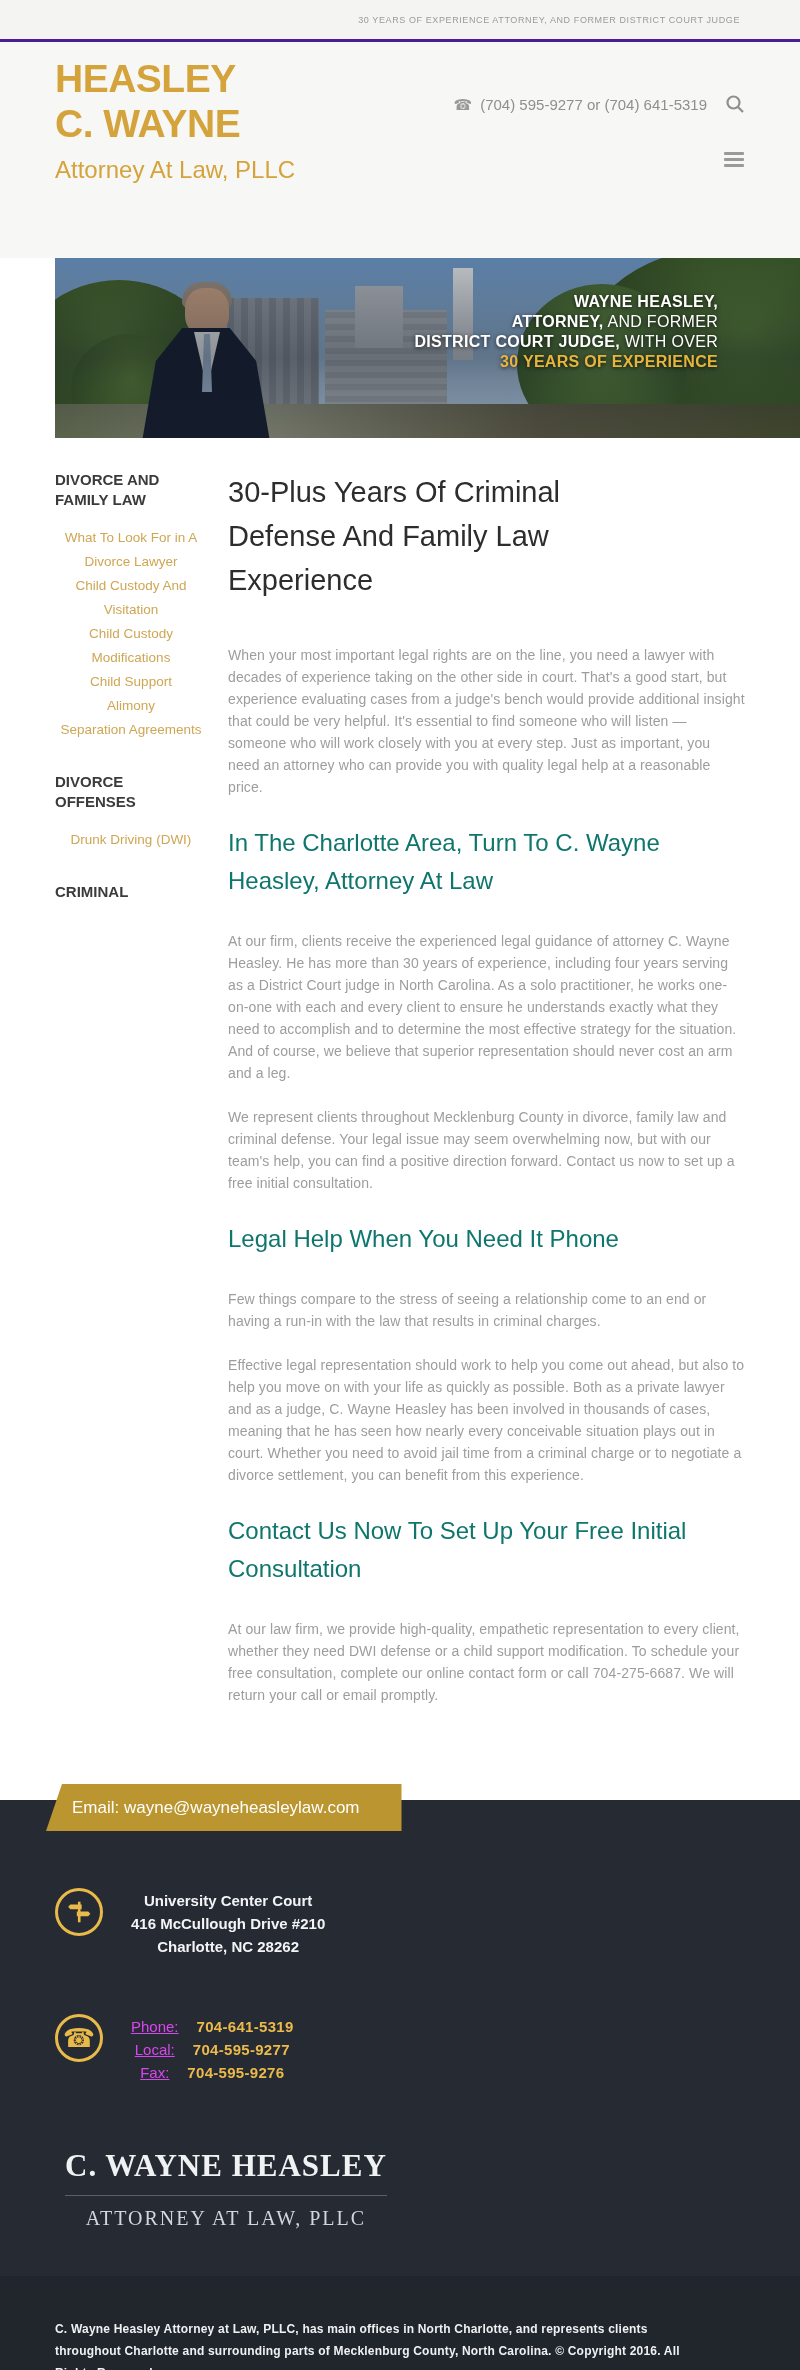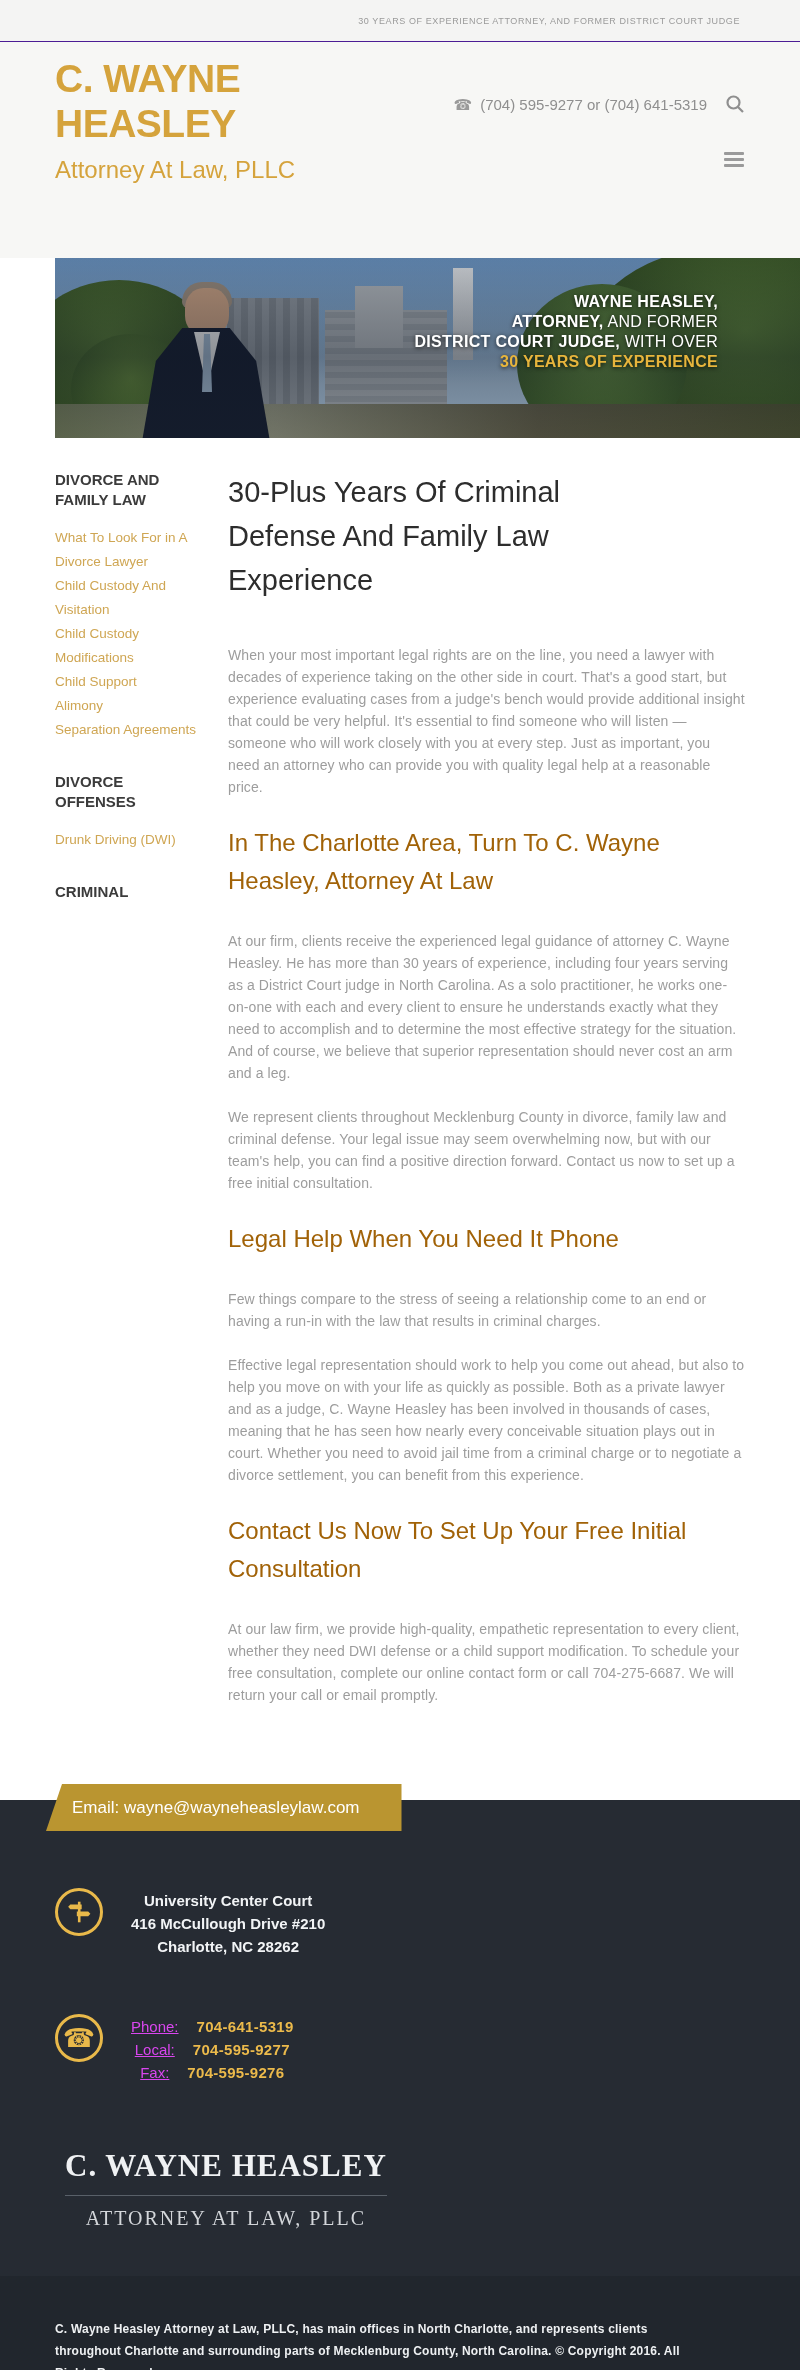--- a/index.html
+++ b/index.html
@@ -6,21 +6,21 @@
   html,body { background:#fff; }
   body {
     width:800px; margin:0 auto;
     font-family:"Liberation Sans","DejaVu Sans",sans-serif;
     -webkit-font-smoothing:antialiased;
   }
   .page { width:800px; overflow:hidden; }
 
   
   .topbar {
-    height:42px; background:#f4f4f3; border-bottom:1px solid #4c1d95;
+    height:42px; background:#f4f4f3; border-bottom:3px solid #4c1d95;
     display:flex; align-items:center; justify-content:flex-end;
     padding-right:60px;
   }
   .topbar-text {
     font-size:9px; color:#9a9a9a; letter-spacing:.6px; text-transform:uppercase;
   }
 
   
   .header {
     position:relative; height:216px; background:#f7f7f5; padding:14px 55px 0;
@@ -101,29 +101,29 @@
   
   .content { display:flex; padding:24px 55px 72px; background:#fff; }
   .sidebar { width:152px; flex:none; margin-right:21px; }
   .side-heading {
     max-width:120px; font-size:15px; font-weight:700; color:#3b3b3b;
     line-height:20px; margin:30px 0 16px;
   }
   .side-sec:first-child .side-heading { margin-top:8px; }
   .side-link {
     display:block; font-size:13.5px; color:#cfa653; line-height:24px;
-    text-decoration:none; cursor:pointer;
+    text-decoration:none; cursor:pointer;text-align:center;
   }
   .main { flex:1; min-width:0; }
   .main h1 {
     max-width:400px; font-size:29px; font-weight:400; color:#2d2d2d;
     line-height:44px; margin:8px 0 42px;
   }
   .main h2 {
-    max-width:490px; font-size:24px; font-weight:400; color:#a16207;
+    max-width:490px; font-size:24px; font-weight:400; color:#0f766e;
     line-height:38px; margin:26px 0 30px;
   }
   .main p {
     font-size:14px; color:#9d9d9d; line-height:22px; letter-spacing:.1px;
     margin:0 0 22px;
   }
 
   
   .footer { position:relative; background:#262b33; margin-top:0; }
   .ribbon {
@@ -169,22 +169,22 @@
 <body>
 
 <div class="page">
 
   <div class="topbar">
     <span class="topbar-text">30 YEARS OF EXPERIENCE ATTORNEY, AND FORMER DISTRICT COURT JUDGE</span>
   </div>
 
   <div class="header">
     <div>
+      <div class="logo-name">HEASLEY</div>
       <div class="logo-name">C. WAYNE</div>
-      <div class="logo-name">HEASLEY</div>
       <div class="logo-sub">Attorney At Law, PLLC</div>
     </div>
     <div class="header-right">
       <div class="phone-line">
         <span class="phone-glyph">☎</span>
         <span>(704) 595-9277 or (704) 641-5319</span>
       </div>
       <div class="search-btn">
         <svg width="20" height="20" viewBox="0 0 20 20" fill="none" stroke="#8f8f8f" stroke-width="2.2">
           <circle cx="8.5" cy="8.5" r="6"></circle>

